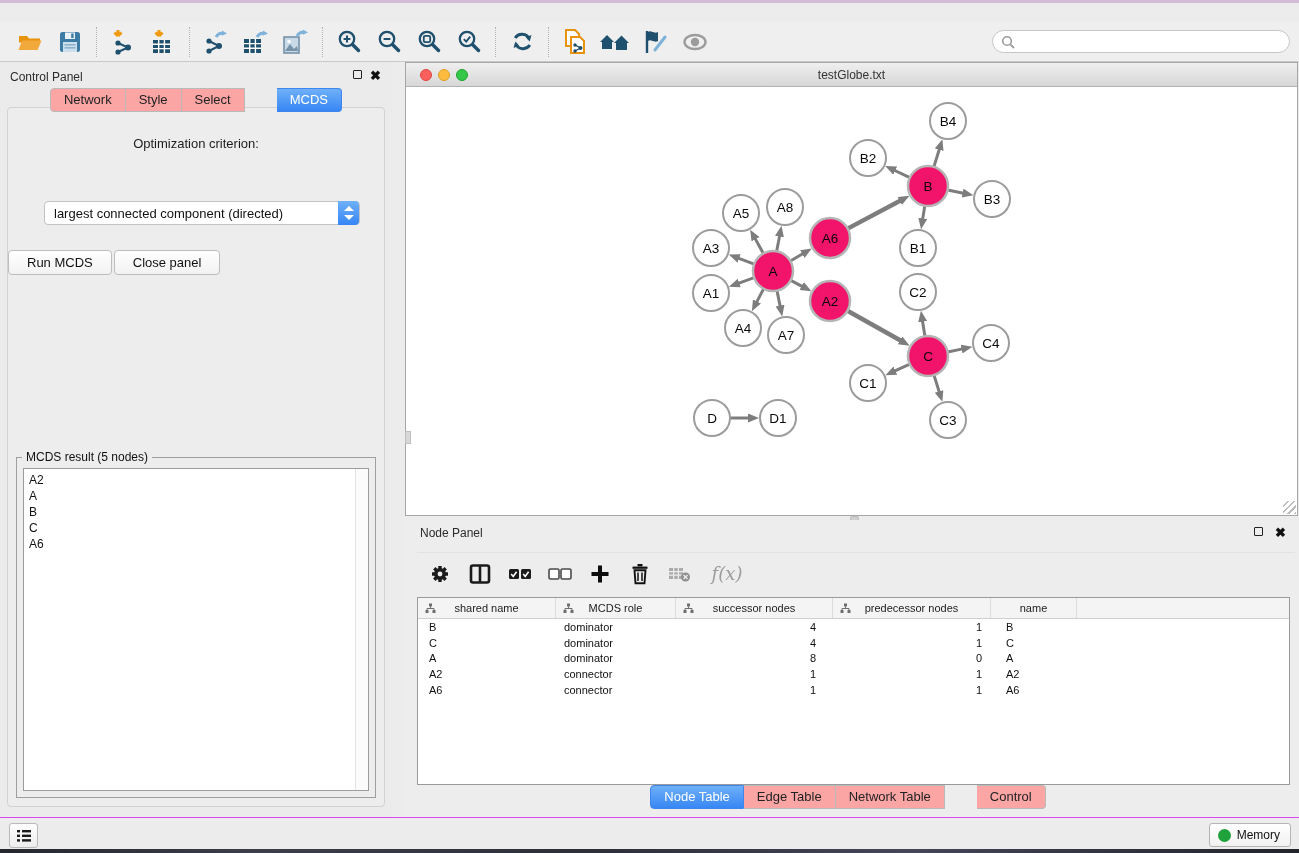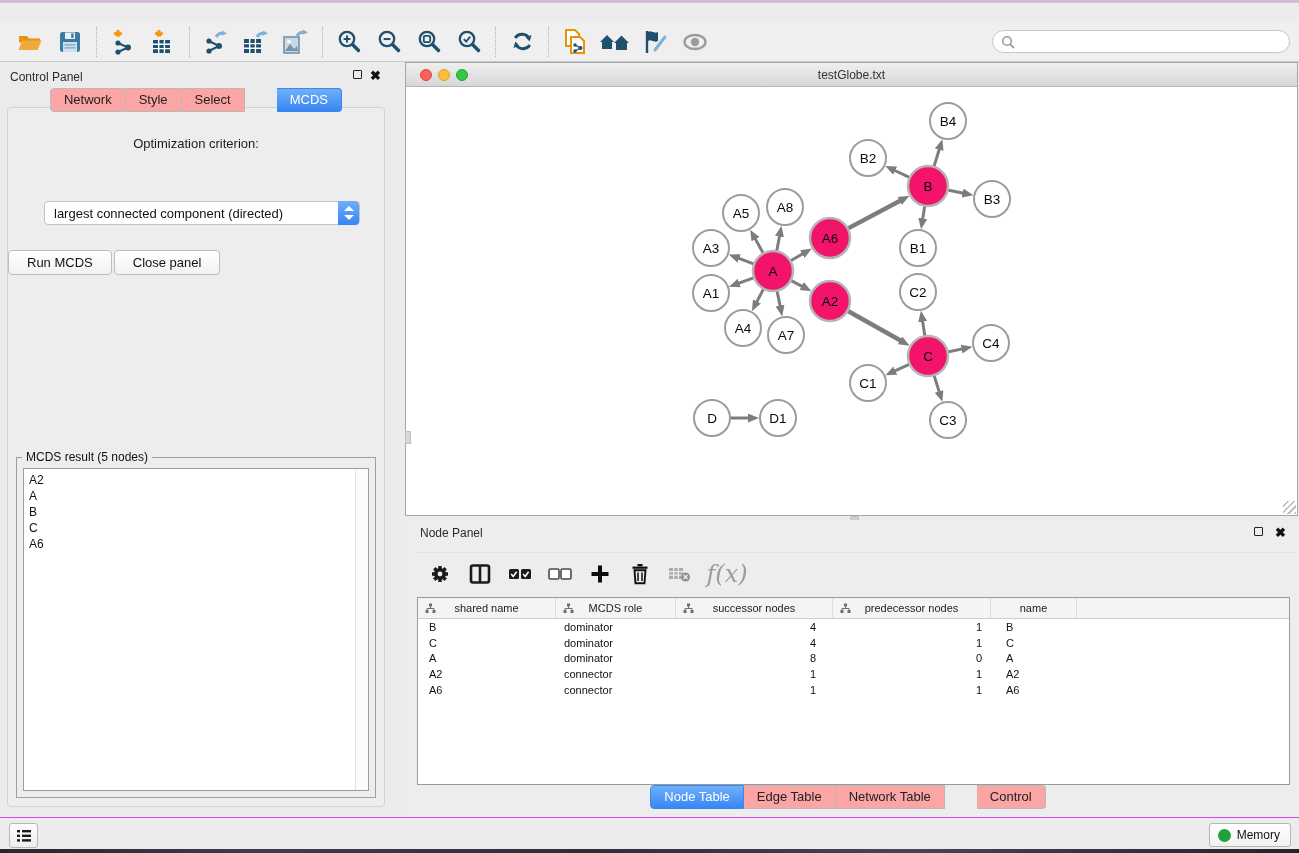--- a/index.html
+++ b/index.html
@@ -73,21 +73,21 @@
   .canvas { position:absolute; left:0; top:24px; right:0; bottom:0; background:#fff; overflow:hidden; }
   .grip { position:absolute; right:1px; bottom:1px; width:13px; height:13px;
           background:repeating-linear-gradient(135deg, transparent 0 3px, #BDBDBD 3px 4.5px); }
   .nub-left { position:absolute; left:-1px; top:368px; width:6px; height:13px; background:#D8D8D8; border:1px solid #BFBFBF; }
   .nub-mid { position:absolute; left:444px; bottom:-6px; width:9px; height:5px; background:#CFCFCF; border:1px solid #BDBDBD; border-radius:2px; }
   
   .tablepanel { position:absolute; left:405px; top:520px; width:894px; height:297px; background:#EDEDED; }
   .tp-toolbar { position:absolute; left:12px; top:32px; right:4px; height:42px; border-top:1px solid #E2E2E2;
                 display:flex; align-items:center; gap:14px; padding-left:10px; }
   .tpbtn { display:flex; align-items:center; justify-content:center; width:26px; height:28px; }
-  .fx { font-family:"DejaVu Serif", serif; font-style:italic; font-size:24px; color:#9C9C9C; }
+  .fx { font-family:"DejaVu Serif", serif; font-style:italic; font-size:18px; color:#9C9C9C; }
   .datatable { position:absolute; left:12px; top:77px; width:873px; height:188px; background:#fff;
                border:1px solid #9A9A9A; overflow:hidden; font-size:11px; }
   .dt-head { display:flex; height:21px; background:#F4F4F4; border-bottom:1px solid #CFCFCF; }
   .dt-th { position:relative; display:flex; align-items:center; justify-content:center;
            border-right:1px solid #DCDCDC; color:#222; font-size:11px; }
   .dt-th .hicon { position:absolute; left:7px; top:5px; }
   .dt-row { display:flex; height:15.8px; align-items:center; color:#111; }
   .dt-td { overflow:hidden; white-space:nowrap; }
   .c0 { width:138px; padding-left:11px; }
   .c1 { width:120px; padding-left:8px; }

